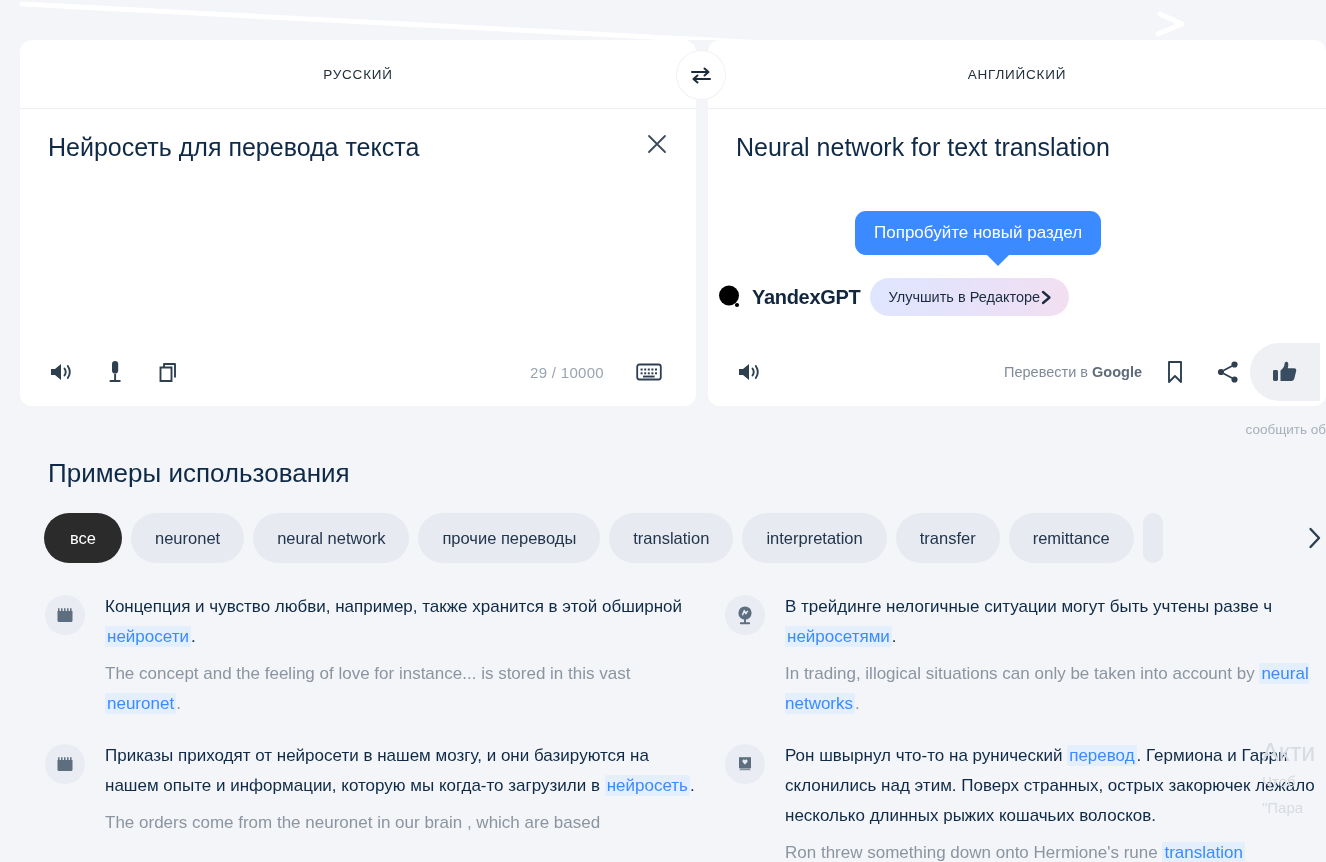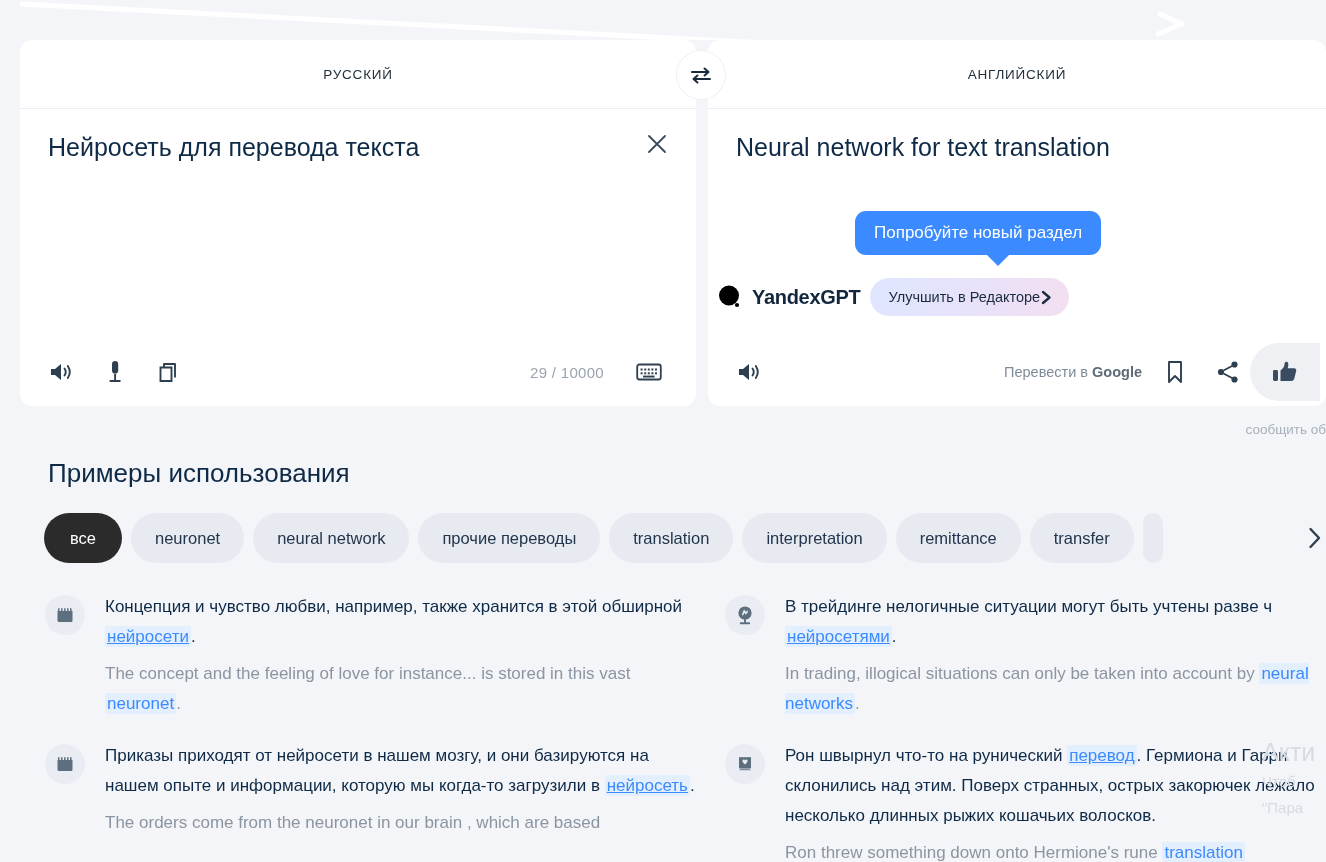--- a/index.html
+++ b/index.html
@@ -284,21 +284,21 @@
     font-size: 17px;
     line-height: 30px;
     color: #0e2a47;
   }
   .ex-tgt {
     font-size: 17px;
     line-height: 30px;
     color: #8b95a1;
     margin-top: 7px;
   }
-  .hl   { color: #3b8aff; background: #e3effd; border-radius: 2px; padding: 1px 2px; text-decoration: underline; }
+  .hl   { color: #3b8aff; background: #e3effd; border-radius: 2px; padding: 1px 2px; }
   .hl-t { color: #3b8aff; background: #e3effd; border-radius: 2px; padding: 1px 2px; }
 
   .ex-col.left .ex-body  { width: 600px; }
   .ex-col.right .ex-body { width: 600px; }
   .ex-col.right .ex-src, .ex-col.right .ex-tgt { white-space: normal; }
   .nowrapline { white-space: nowrap; }
 
   
   #watermark {
     position: absolute;
@@ -462,22 +462,22 @@
 
   <div id="examples-title">Примеры использования</div>
 
   <div id="chips">
     <div class="chip active">все</div>
     <div class="chip">neuronet</div>
     <div class="chip">neural network</div>
     <div class="chip">прочие переводы</div>
     <div class="chip">translation</div>
     <div class="chip">interpretation</div>
+    <div class="chip">transfer</div>
     <div class="chip">remittance</div>
-    <div class="chip">transfer</div>
     <div class="chip clipped"></div>
   </div>
   <div id="chips-next">
     <svg width="16" height="22" viewBox="0 0 16 22">
       <path d="M3.5 2 L12 11 L3.5 20" stroke="#2e3f50" stroke-width="2.4" fill="none" stroke-linecap="round" stroke-linejoin="round"></path>
     </svg>
   </div>
 
   <div class="ex-col left">
 

